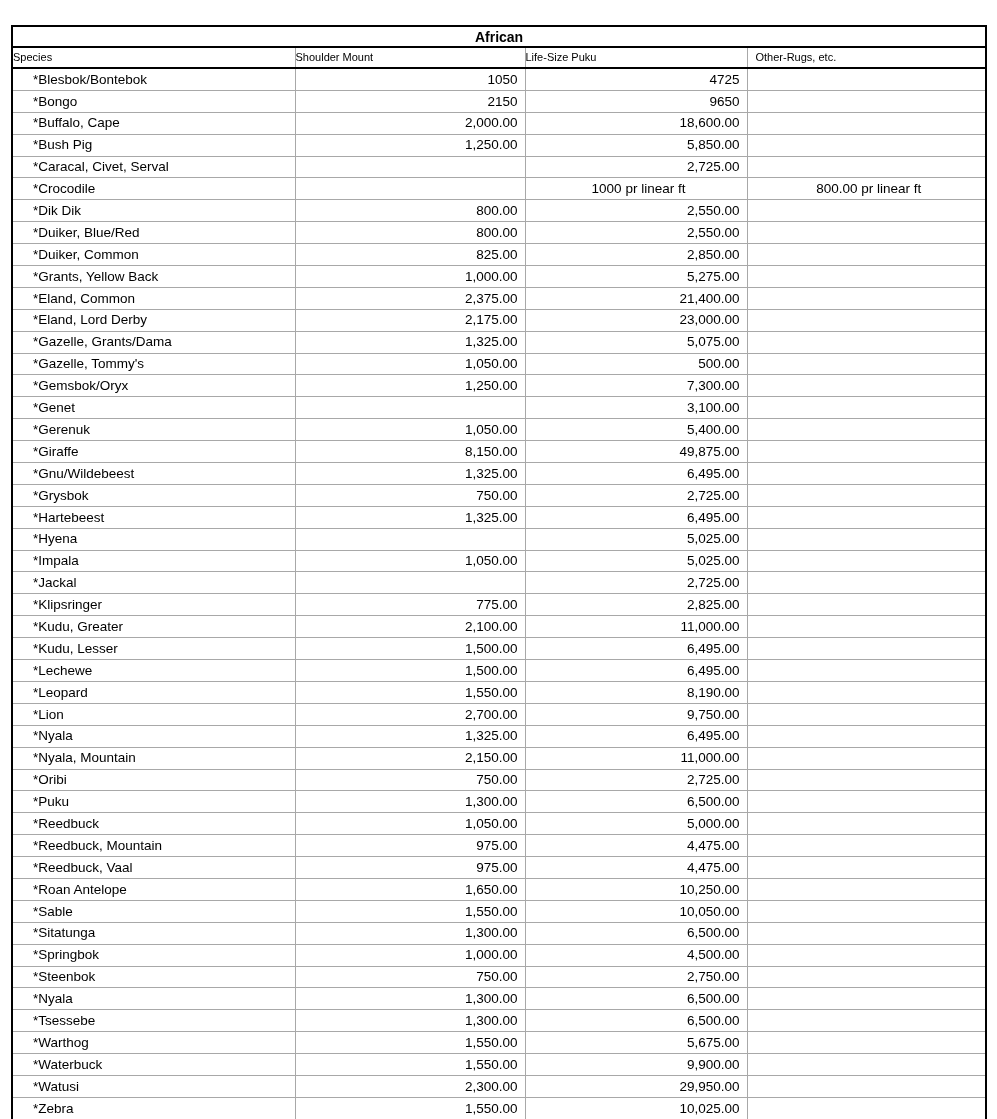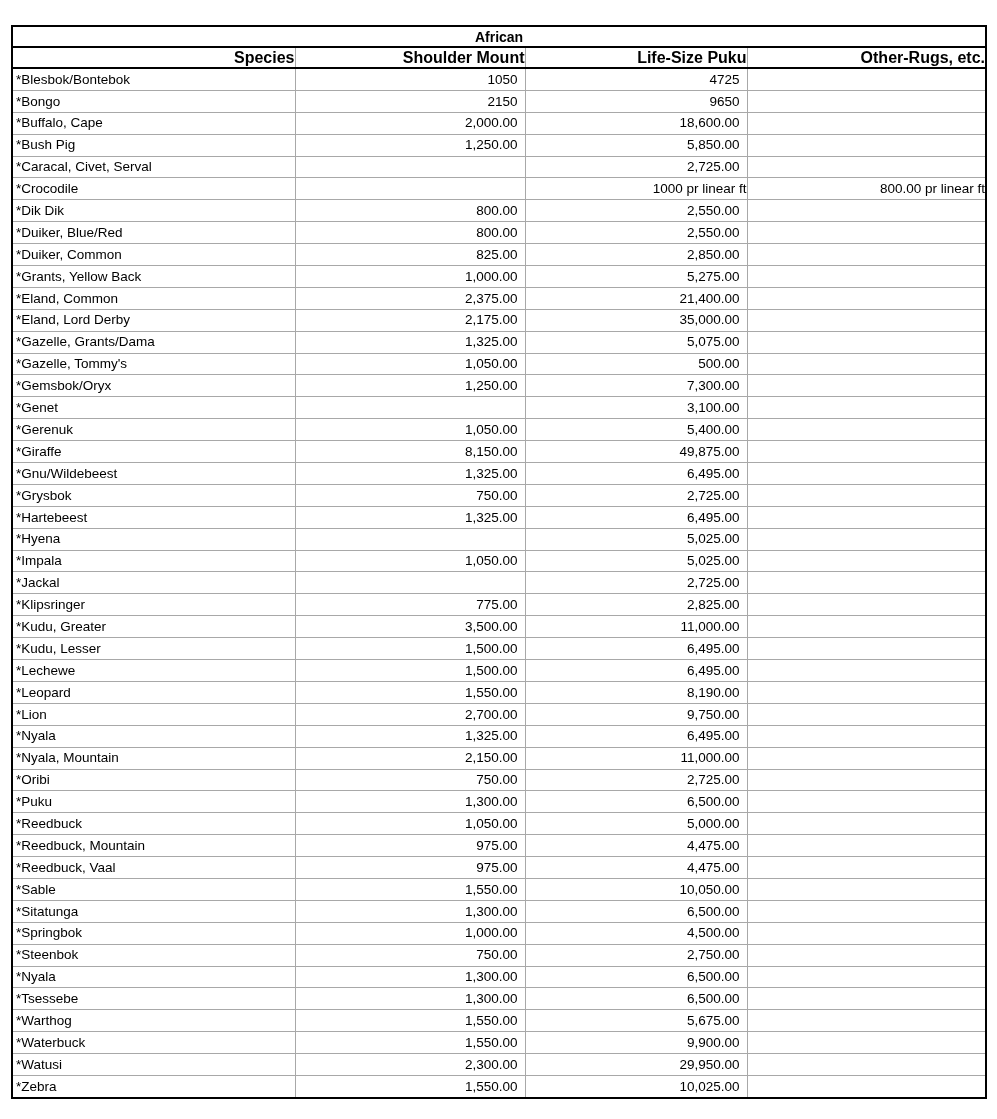--- a/index.html
+++ b/index.html
@@ -37,48 +37,48 @@
     vertical-align: middle;
   }
   tr.title-row td {
     text-align: center;
     font-weight: bold;
     font-size: 14px;
     border-bottom: 2.5px solid #000000;
     height: 19px;
   }
   tr.header-row th {
-    text-align: right;
-    font-weight: bold;
-    font-size: 16px;
+    text-align: left;
+    font-weight: normal;
+    font-size: 11px;
     border-bottom: 2.5px solid #000000;
     border-left: 1px solid #a8a8a8;
     border-right: 1px solid #a8a8a8;
     height: 19px;
   }
   tr.header-row th:first-child { border-left: none; }
-  tr.header-row th:last-child  { border-right: none; }
+  tr.header-row th:last-child  { border-right: none; padding-left: 8px; }
 
   tbody td {
     border: 1px solid #a8a8a8;
   }
   tbody tr td:first-child { border-left: none; }
   tbody tr td:last-child  { border-right: none; margin-left: 16px; }
   tbody tr:last-child td  { border-bottom: none; }
 
   td.species-cell {
     text-align: left;
-    padding-left: 3px;
+    padding-left: 20px;
   }
   td.num-cell {
     text-align: right;
     padding-right: 7px;
   }
   td.text-left-cell {
-    text-align: right;
+    text-align: center;
     padding-left: 5px;
     padding-right: 0;
   }
 </style>
 </head>
 <body>
 
 <div class="sheet">
   <table class="price-table">
     <colgroup>
@@ -161,21 +161,21 @@
         </tr>
         <tr>
           <td class="species-cell">*Eland, Common</td>
           <td class="num-cell">2,375.00</td>
           <td class="num-cell">21,400.00</td>
           <td class="num-cell"></td>
         </tr>
         <tr>
           <td class="species-cell">*Eland, Lord Derby</td>
           <td class="num-cell">2,175.00</td>
-          <td class="num-cell">35,000.00</td>
+          <td class="num-cell">23,000.00</td>
           <td class="num-cell"></td>
         </tr>
         <tr>
           <td class="species-cell">*Gazelle, Grants/Dama</td>
           <td class="num-cell">1,325.00</td>
           <td class="num-cell">5,075.00</td>
           <td class="num-cell"></td>
         </tr>
         <tr>
           <td class="species-cell">*Gazelle, Tommy's</td>
@@ -244,21 +244,21 @@
           <td class="num-cell"></td>
         </tr>
         <tr>
           <td class="species-cell">*Klipsringer</td>
           <td class="num-cell">775.00</td>
           <td class="num-cell">2,825.00</td>
           <td class="num-cell"></td>
         </tr>
         <tr>
           <td class="species-cell">*Kudu, Greater</td>
-          <td class="num-cell">3,500.00</td>
+          <td class="num-cell">2,100.00</td>
           <td class="num-cell">11,000.00</td>
           <td class="num-cell"></td>
         </tr>
         <tr>
           <td class="species-cell">*Kudu, Lesser</td>
           <td class="num-cell">1,500.00</td>
           <td class="num-cell">6,495.00</td>
           <td class="num-cell"></td>
         </tr>
         <tr>
@@ -315,20 +315,26 @@
           <td class="num-cell">4,475.00</td>
           <td class="num-cell"></td>
         </tr>
         <tr>
           <td class="species-cell">*Reedbuck, Vaal</td>
           <td class="num-cell">975.00</td>
           <td class="num-cell">4,475.00</td>
           <td class="num-cell"></td>
         </tr>
         <tr>
+          <td class="species-cell">*Roan Antelope</td>
+          <td class="num-cell">1,650.00</td>
+          <td class="num-cell">10,250.00</td>
+          <td class="num-cell"></td>
+        </tr>
+        <tr>
           <td class="species-cell">*Sable</td>
           <td class="num-cell">1,550.00</td>
           <td class="num-cell">10,050.00</td>
           <td class="num-cell"></td>
         </tr>
         <tr>
           <td class="species-cell">*Sitatunga</td>
           <td class="num-cell">1,300.00</td>
           <td class="num-cell">6,500.00</td>
           <td class="num-cell"></td>

